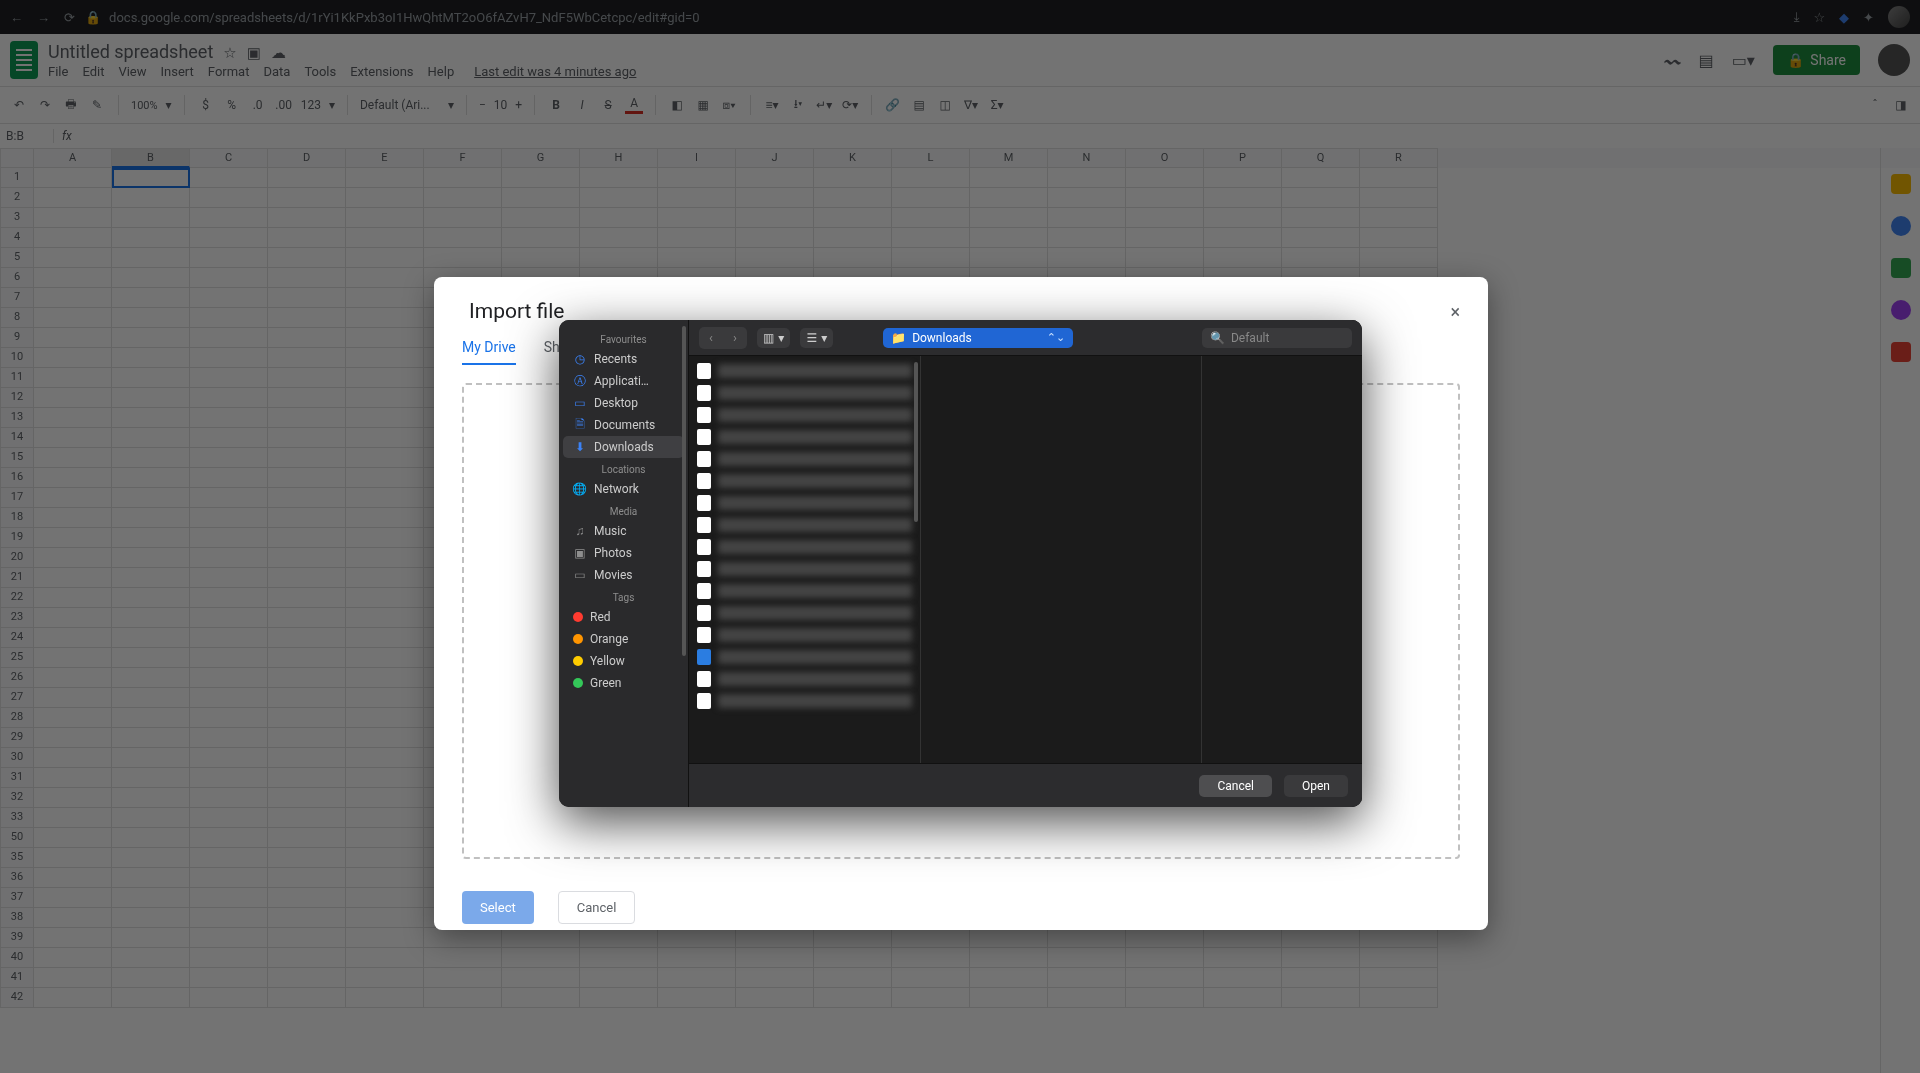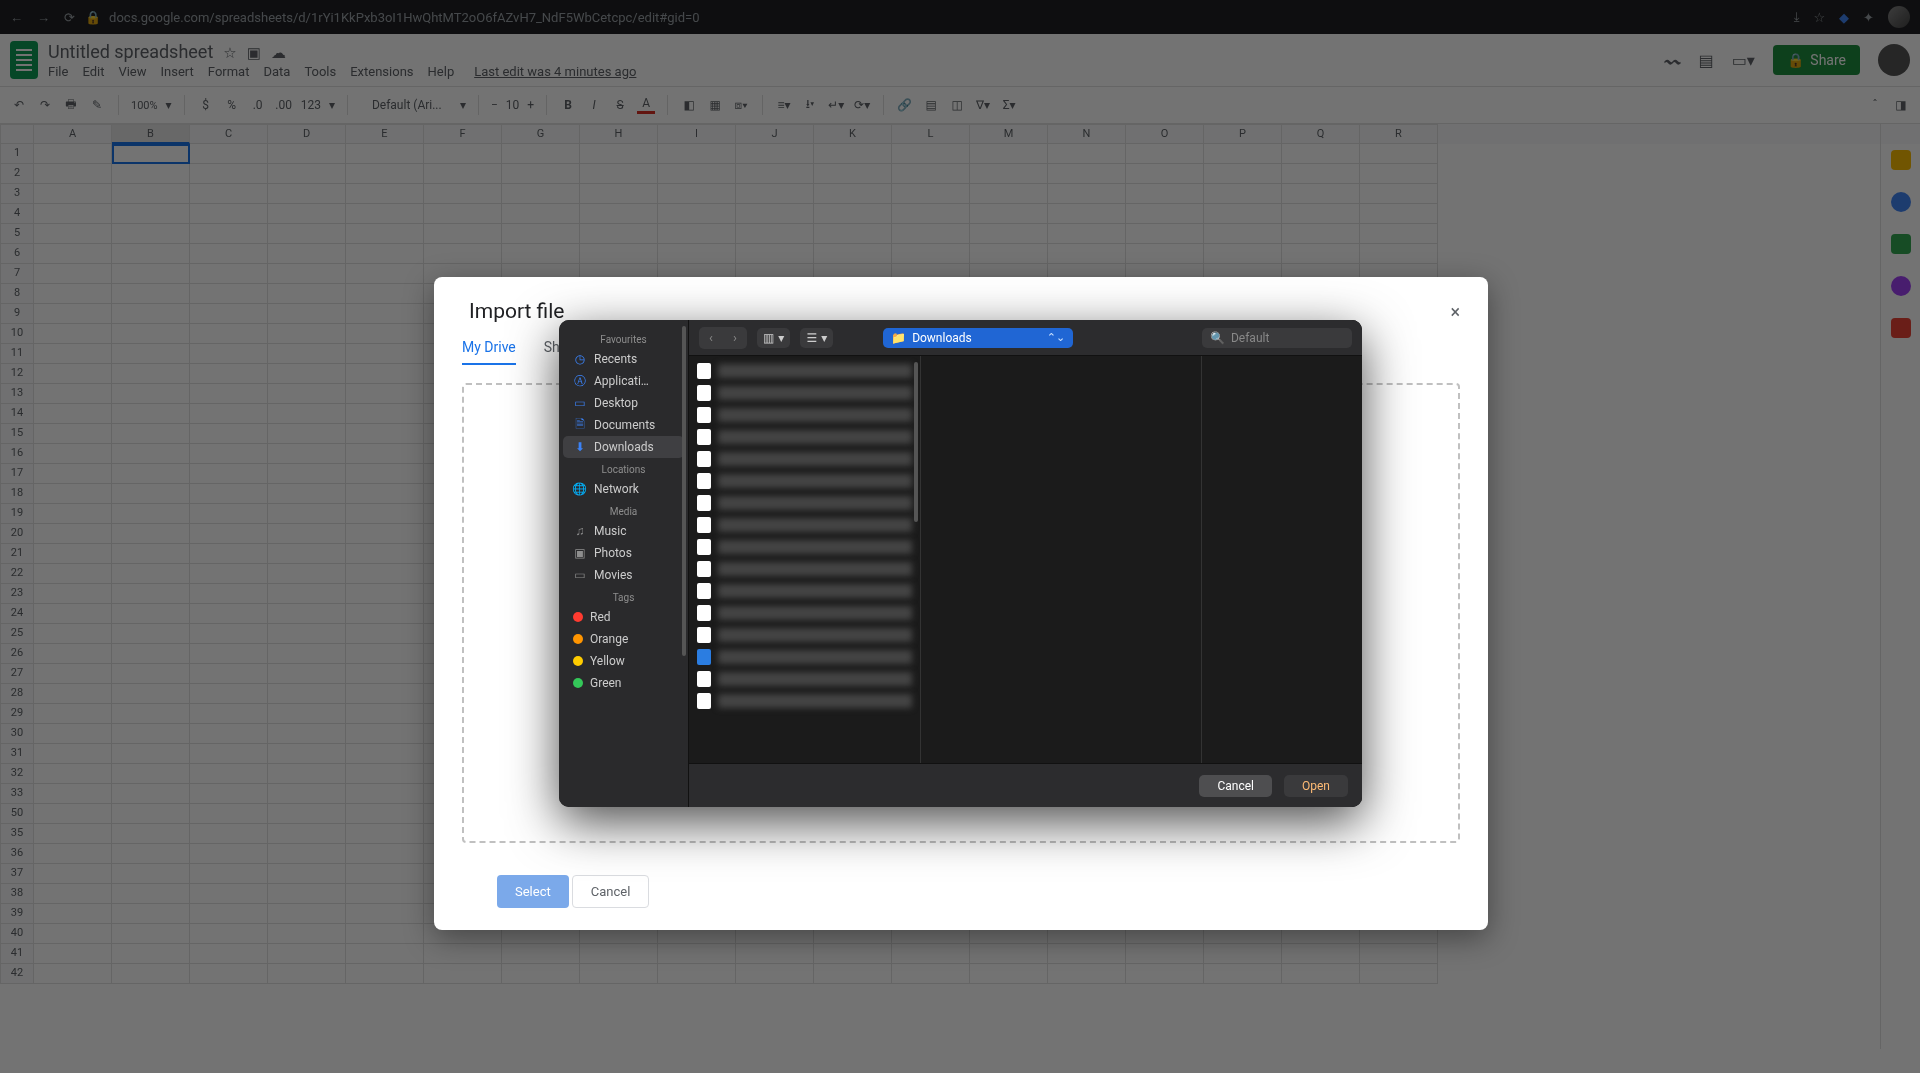--- a/index.html
+++ b/index.html
@@ -27,21 +27,21 @@
 .menu-row .last-edit { color:#5f6368; text-decoration:underline; margin-left:6px; }
 .header-right { margin-left:auto; display:flex; align-items:center; gap:18px; color:#5f6368; }
 .share-btn { background:#1e8e3e; color:#fff; padding:7px 14px; border-radius:4px; font-size:14px; display:flex; align-items:center; gap:6px; }
 .profile-avatar { width:32px; height:32px; border-radius:50%; background:#555; }
 
 
 .toolbar { height:38px; border-top:1px solid #e0e0e0; border-bottom:1px solid #e0e0e0; display:flex; align-items:center; padding:0 10px; gap:8px; color:#5f6368; font-size:12px; }
 .toolbar .tb-item { min-width:18px; text-align:center; }
 .toolbar .sep { width:1px; height:20px; background:#ddd; margin:0 4px; }
 .zoom { font-size:11px; }
-.font-name { font-size:12px; min-width:80px;margin-left:12px; }
+.font-name { font-size:12px; min-width:80px; }
 .fontsize { font-size:12px; }
 
 
 .namebox-row { height:24px; display:flex; align-items:center; font-size:12px; color:#5f6368; }
 .namebox { width:54px; padding:0 6px; border-right:1px solid #e0e0e0; }
 .fx-label { padding:0 8px; font-style:italic; }
 
 
 .grid-area { position:relative; height:calc(100% - 52px - 38px - 24px); overflow:hidden; }
 .col-headers { display:flex; height:20px; background:#f8f9fa; font-size:11px; color:#5f6368; }
@@ -59,21 +59,21 @@
 .sp-icon { width:20px; height:20px; border-radius:4px; }
 
 
 .import-modal { position:absolute; z-index:10; left:434px; top:277px; width:1054px; height:653px; background:#fff; border-radius:8px; box-shadow:0 8px 30px rgba(0,0,0,.4); display:flex; flex-direction:column; }
 .import-header { padding:22px 28px 10px; display:flex; align-items:center; justify-content:space-between; }
 .import-title { font-size:21px; color:#202124;margin-left:7px; }
 .import-close { font-size:18px; color:#5f6368; cursor:pointer; }
 .import-tabs { padding:6px 28px 0; display:flex; gap:28px; font-size:14px; color:#5f6368; }
 .import-tabs .tab.active { color:#1a73e8; border-bottom:2px solid #1a73e8; padding-bottom:8px; }
 .dropzone { margin:18px 28px; flex:1; border:2px dashed #c0c0c0; border-radius:4px; }
-.import-footer { padding:14px 28px 22px; display:flex; gap:3px;margin-left:35px; }
+.import-footer { padding:14px 28px 6px; display:flex; gap:24px; }
 .btn { padding:8px 18px; border-radius:4px; font-size:13px; border:1px solid #dadce0; background:#fff; color:#5f6368; cursor:pointer; }
 .btn.primary { background:#7ba9ea; color:#fff; border:none; }
 
 
 .finder { position:absolute; z-index:20; left:559px; top:320px; width:803px; height:487px; background:#1e1e1e; border-radius:10px; box-shadow:0 15px 50px rgba(0,0,0,.7); display:flex; flex-direction:column; overflow:hidden; }
 .finder-body { flex:1; display:flex; overflow:hidden; }
 .finder-sidebar { width:130px; background:#2a2a2c; border-right:1px solid #111; padding:8px 4px; overflow-y:auto; font-size:12px; color:#ccc; position:relative; }
 .finder-sidebar::after { content:""; position:absolute; right:2px; top:6px; width:4px; height:330px; background:#555; border-radius:2px; }
 .sb-heading { font-size:10px; color:#8e8e8e; padding:6px 10px 3px;text-align:center; }
 .sb-item { display:flex; align-items:center; gap:7px; padding:4px 10px; border-radius:5px; cursor:pointer; white-space:nowrap; overflow:hidden; }
@@ -92,21 +92,21 @@
 .finder-columns { flex:1; display:flex; overflow:hidden; }
 .file-col { width:232px; border-right:1px solid #333; overflow-y:auto; position:relative; padding:4px 2px; }
 .file-col::after { content:""; position:absolute; right:2px; top:6px; width:4px; height:160px; background:#555; border-radius:2px; }
 .file-row { display:flex; align-items:center; gap:7px; padding:2px 6px; height:22px; cursor:pointer; }
 .file-ic { width:14px; height:16px; background:#fff; border-radius:2px; flex-shrink:0; }
 .file-ic.folder { background:#2b7de1; border-radius:2px; }
 .file-name-blur { flex:1; height:14px; background:#444; filter:blur(3px); border-radius:2px; }
 .empty-col { flex:1; border-right:1px solid #333; }
 .finder-footer { height:44px; border-top:1px solid #111; background:#2c2c2e; display:flex; align-items:center; justify-content:flex-end; gap:12px; padding:0 14px; }
 .fbtn { padding:4px 18px; border-radius:5px; font-size:12px; background:#4e4e50; color:#fff; border:none; cursor:pointer; }
-.fbtn.disabled { background:#3a3a3c; color:#fdba74; }
+.fbtn.disabled { background:#3a3a3c; color:#ffffff; }
 
 </style>
 </head>
 <body>
 
 <div class="browser-bar">
   <div class="nav-icons">
     <span>←</span>
     <span>→</span>
     <span>⟳</span>
@@ -200,20 +200,24 @@
     <span class="sep"></span>
     <span class="tb-item">🔗</span>
     <span class="tb-item">▤</span>
     <span class="tb-item">◫</span>
     <span class="tb-item">∇▾</span>
     <span class="tb-item">Σ▾</span>
     <span style="margin-left:auto" class="tb-item">ˆ</span>
     <span class="tb-item">◨</span>
   </div>
 
+  <div class="namebox-row">
+    <div class="namebox">B:B</div>
+    <div class="fx-label">fx</div>
+  </div>
 
   <div class="grid-area">
     <div class="col-headers" id="col-headers">
       <div class="corner"></div>
     <div class="col-h">A</div>
         <div class="col-h active">B</div>
         <div class="col-h">C</div>
         <div class="col-h">D</div>
         <div class="col-h">E</div>
         <div class="col-h">F</div>

